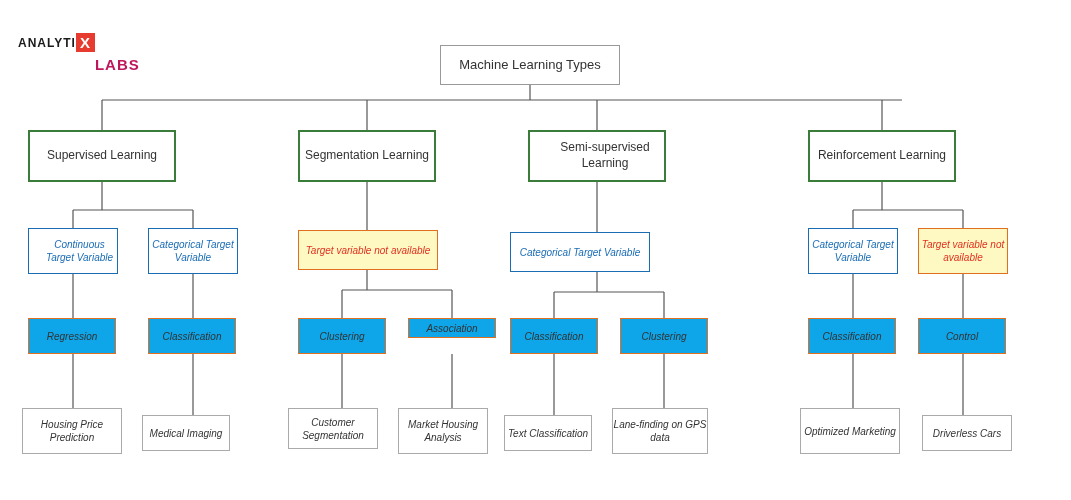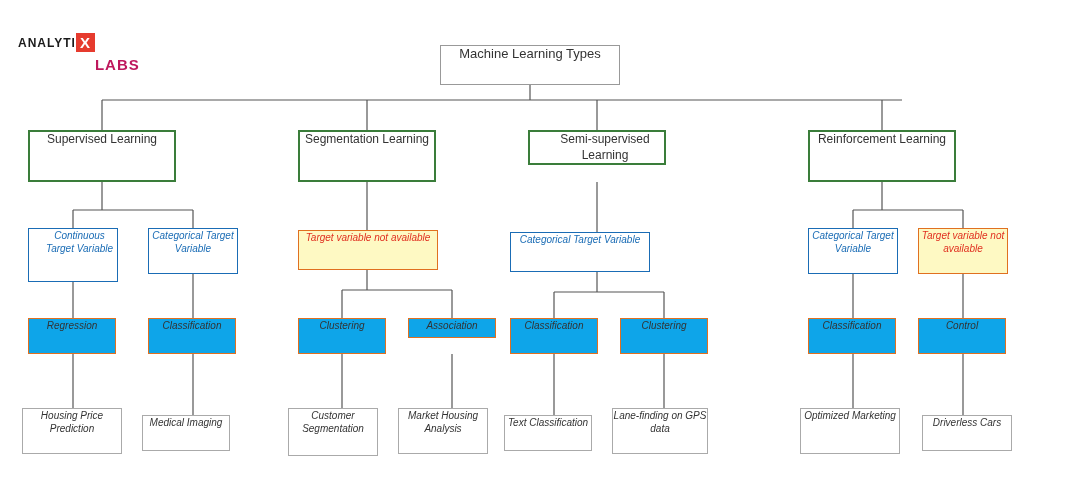--- a/index.html
+++ b/index.html
@@ -41,20 +41,21 @@
       height: 500px;
       pointer-events: none;
     }
 
     .node {
       position: absolute;
       text-align: center;
       font-size: 11px;
       font-style: italic;
       display: flex;
+      align-items: center;
       justify-content: center;
       line-height: 1.3;
     }
 
     
     .node-root {
       border: 1.5px solid #999;
       background: #fff;
       color: #333;
       font-style: normal;
@@ -106,26 +107,26 @@
       background: #fff;
       color: #333;
       font-size: 10px;
     }
 
     
     .n-supervised { width: 148px; height: 52px; left: 28px; top: 130px; }
     
     .n-unsupervised { width: 138px; height: 52px; left: 298px; top: 130px; }
     
-    .n-semi { width: 138px; height: 35px; left: 528px; top: 130px; padding-left: 16px; }
+    .n-semi { width: 138px; height: 52px; left: 528px; top: 130px; padding-left: 16px; }
     
     .n-reinforcement { width: 148px; height: 52px; left: 808px; top: 130px; }
 
     
-    .n-continuous { width: 90px; height: 54px; left: 28px; top: 228px; padding-left: 13px; }
+    .n-continuous { width: 90px; height: 46px; left: 28px; top: 228px; padding-left: 13px; }
     .n-categorical-sup { width: 90px; height: 46px; left: 148px; top: 228px; }
 
     
     .n-target-not-avail-unsup { width: 140px; height: 40px; left: 298px; top: 230px; }
 
     
     .n-cat-target-semi { width: 140px; height: 40px; left: 510px; top: 232px; }
 
     
     .n-cat-target-reinf { width: 90px; height: 46px; left: 808px; top: 228px; }
@@ -137,21 +138,21 @@
     .n-clustering-unsup { width: 88px; height: 36px; left: 298px; top: 318px; }
     .n-association { width: 88px; height: 20px; left: 408px; top: 318px; }
     .n-classification-semi { width: 88px; height: 36px; left: 510px; top: 318px; }
     .n-clustering-semi { width: 88px; height: 36px; left: 620px; top: 318px; }
     .n-classification-reinf { width: 88px; height: 36px; left: 808px; top: 318px; }
     .n-control { width: 88px; height: 36px; left: 918px; top: 318px; }
 
     
     .n-housing { width: 100px; height: 46px; left: 22px; top: 408px; }
     .n-medical { width: 88px; height: 36px; left: 142px; top: 415px; }
-    .n-customer-seg { width: 90px; height: 48px; left: 288px; top: 408px; }
+    .n-customer-seg { width: 90px; height: 41px; left: 288px; top: 408px; }
     .n-market-basket { width: 90px; height: 46px; left: 398px; top: 408px; }
     .n-text-class { width: 88px; height: 36px; left: 504px; top: 415px; }
     .n-lane-finding { width: 96px; height: 46px; left: 612px; top: 408px; }
     .n-optimized { width: 100px; height: 46px; left: 800px; top: 408px; }
     .n-driverless { width: 90px; height: 36px; left: 914px; top: 415px; margin-left: 8px; }
   </style>
 </head>
 <body>
 
 <svg class="tree" xmlns="http://www.w3.org/2000/svg">

